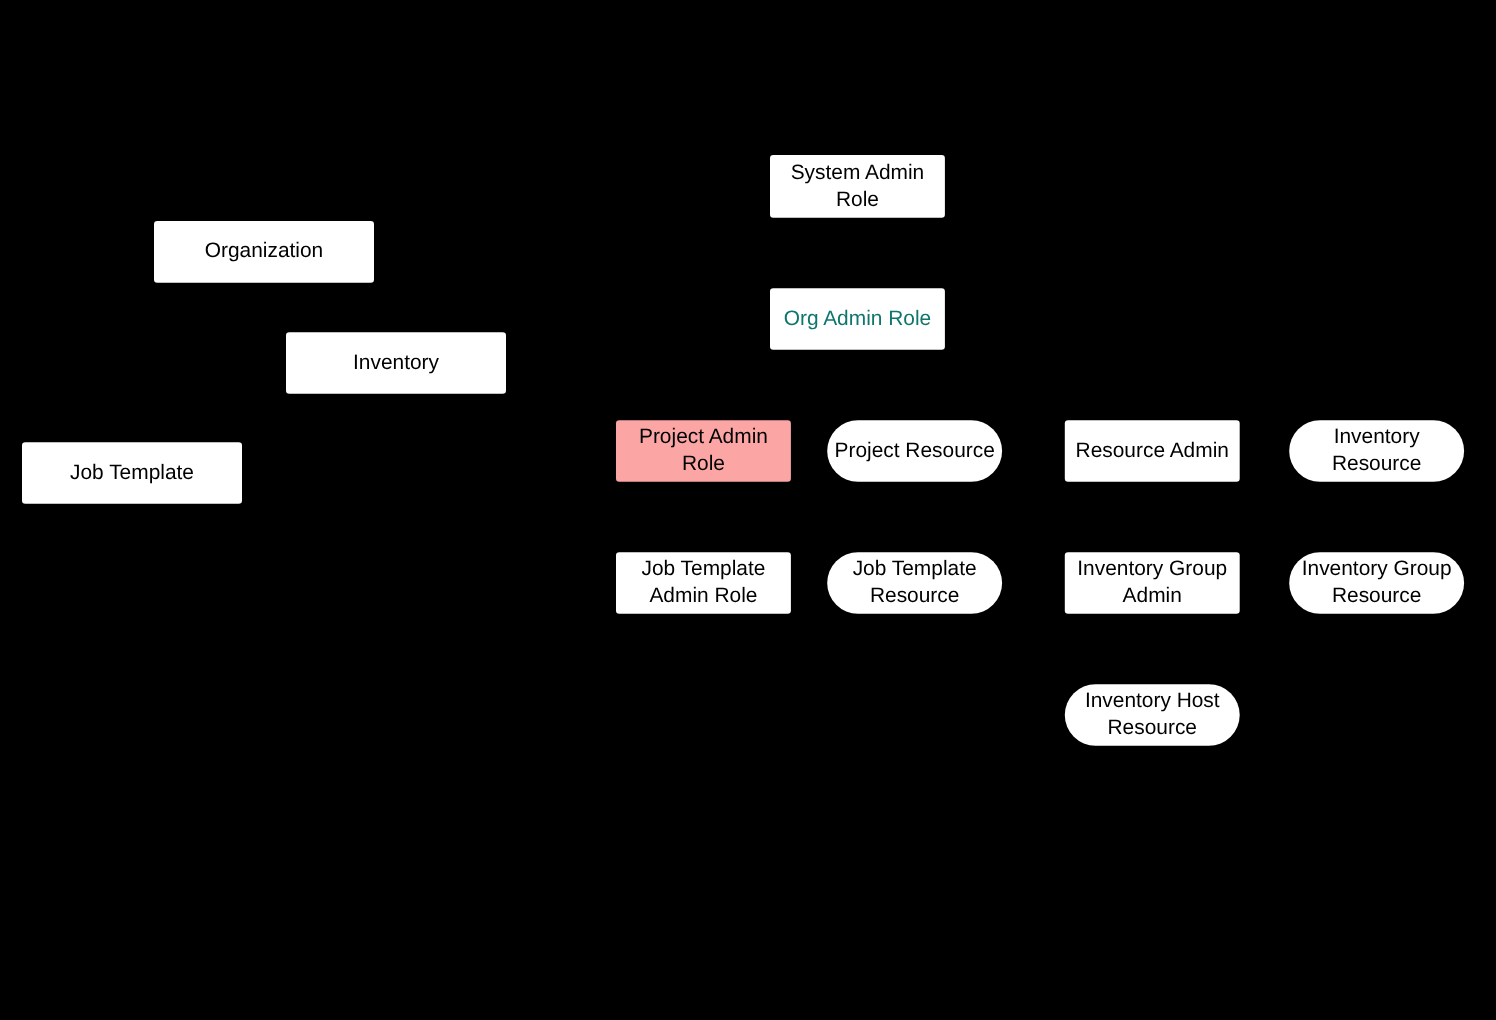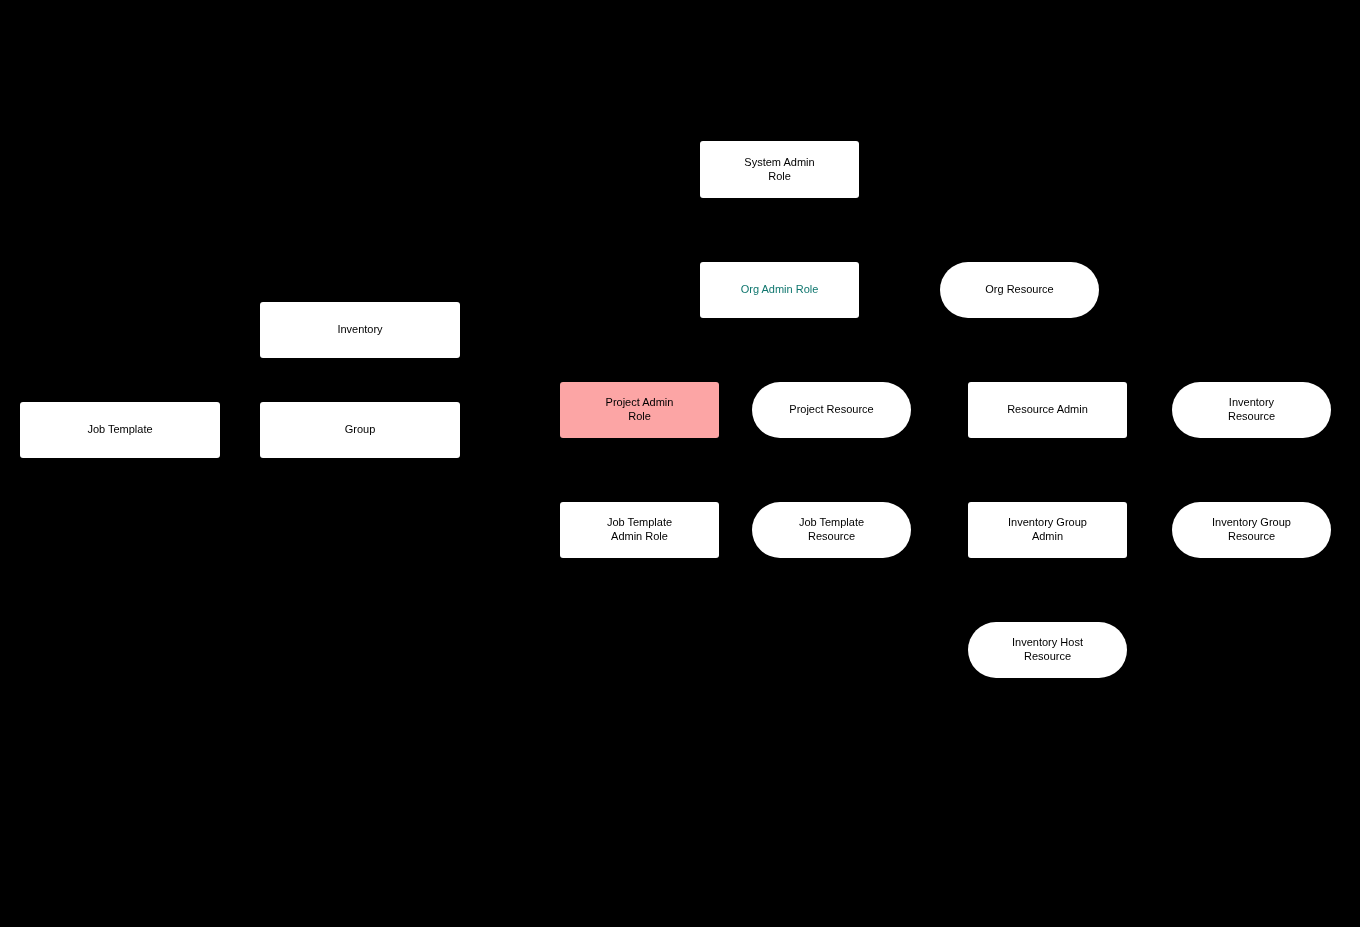--- a/index.html
+++ b/index.html
@@ -23,44 +23,43 @@
     background: #000000;
   }
   .node {
     position: absolute;
     background: #ffffff;
     color: #000000;
     display: flex;
     align-items: center;
     justify-content: center;
     text-align: center;
-    font-size: 11px;
+    font-size: 19px;
     line-height: 1.25;
     box-sizing: border-box;
     padding: 2px 6px;
     white-space: pre-line;
   }
   .node.rect {
     border-radius: 3px;
   }
   .node.pill {
     border-radius: 999px;
   }
 </style>
 </head>
 <body>
 
 <div id="canvas" style="background: rgb(0, 0, 0);">
+    <div class="node rect" style="left: 140px; top: 201px; width: 200px; height: 56px; background: rgb(255, 255, 255); color: rgb(0, 0, 0);">Organization</div>
     <div class="node rect" style="left: 260px; top: 302px; width: 200px; height: 56px; background: rgb(255, 255, 255); color: rgb(0, 0, 0);">Inventory</div>
     <div class="node rect" style="left: 20px; top: 402px; width: 200px; height: 56px; background: rgb(255, 255, 255); color: rgb(0, 0, 0);">Job Template</div>
-    <div class="node rect" style="left: 260px; top: 402px; width: 200px; height: 56px; background: rgb(255, 255, 255); color: rgb(0, 0, 0);">Group</div>
     <div class="node rect" style="left: 700px; top: 141px; width: 159px; height: 57px; background: rgb(255, 255, 255); color: rgb(0, 0, 0);">System Admin
 Role</div>
     <div class="node rect" style="left: 700px; top: 262px; width: 159px; height: 56px; background: rgb(255, 255, 255); color: #0f766e;">Org Admin Role</div>
-    <div class="node pill" style="left: 940px; top: 262px; width: 159px; height: 56px; background: rgb(255, 255, 255); color: rgb(0, 0, 0);">Org Resource</div>
     <div class="node rect" style="left: 560px; top: 382px; width: 159px; height: 56px; background: #fca5a5; color: rgb(0, 0, 0);">Project Admin
 Role</div>
     <div class="node pill" style="left: 752px; top: 382px; width: 159px; height: 56px; background: rgb(255, 255, 255); color: rgb(0, 0, 0);">Project Resource</div>
     <div class="node rect" style="left: 968px; top: 382px; width: 159px; height: 56px; background: rgb(255, 255, 255); color: rgb(0, 0, 0);">Resource Admin</div>
     <div class="node pill" style="left: 1172px; top: 382px; width: 159px; height: 56px; background: rgb(255, 255, 255); color: rgb(0, 0, 0);">Inventory
 Resource</div>
     <div class="node rect" style="left: 560px; top: 502px; width: 159px; height: 56px; background: rgb(255, 255, 255); color: rgb(0, 0, 0);">Job Template
 Admin Role</div>
     <div class="node pill" style="left: 752px; top: 502px; width: 159px; height: 56px; background: rgb(255, 255, 255); color: rgb(0, 0, 0);">Job Template
 Resource</div>

